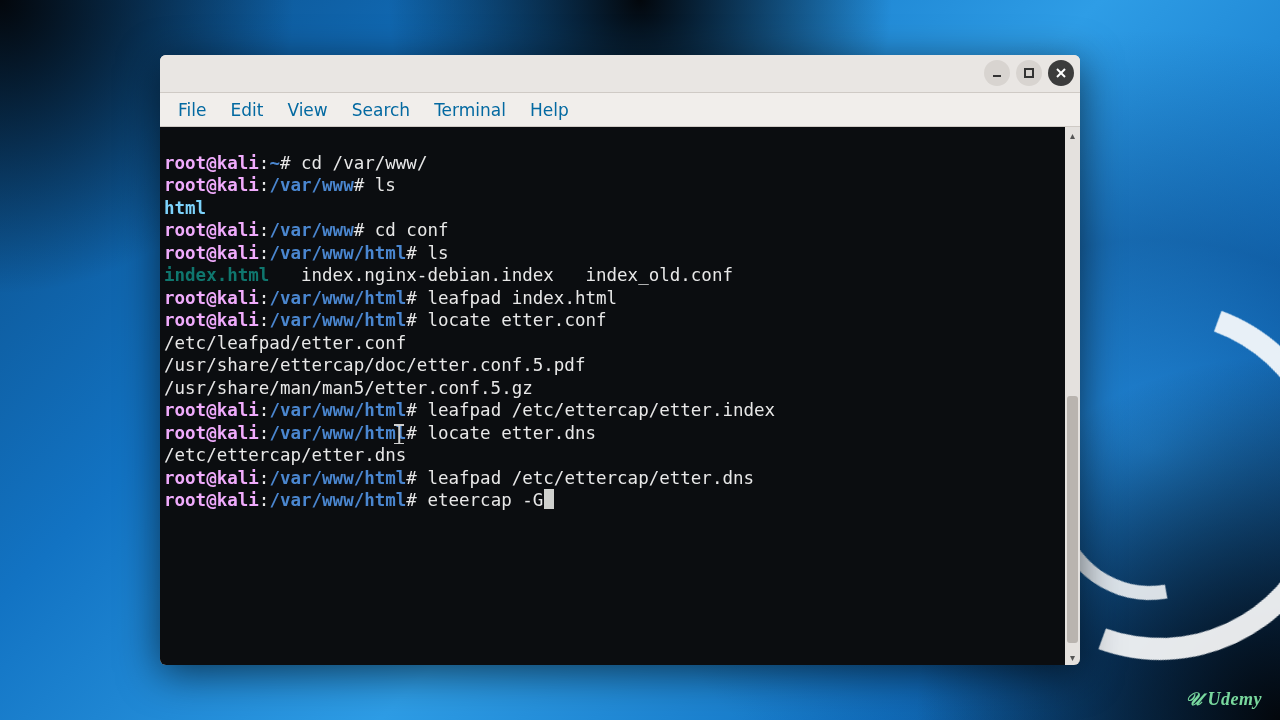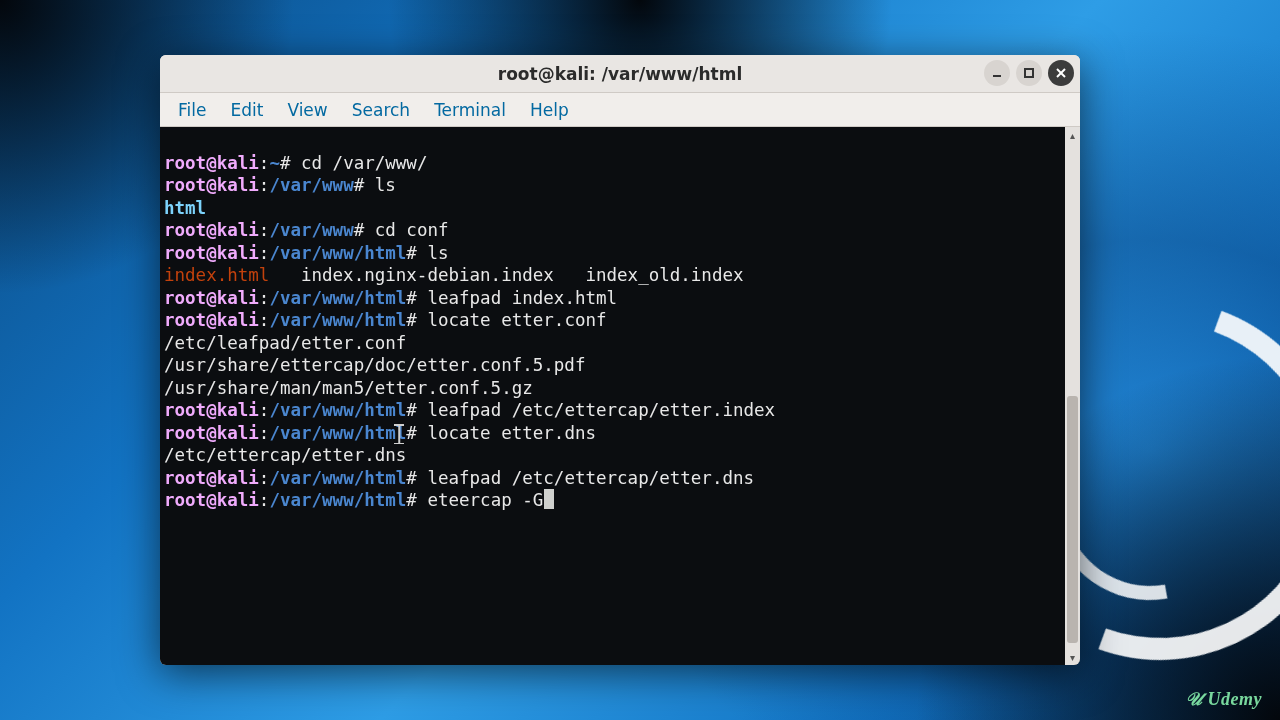--- a/index.html
+++ b/index.html
@@ -148,21 +148,21 @@
   .scroll-thumb {
     position: absolute; left: 2px; right: 2px;
     top: 50%; height: 46%;
     background: #b9b4af;
     border-radius: 3px;
   }
 
   .p-red   { color: #f0abfc; font-weight: 600; }
   .p-blue  { color: #4a86cf; font-weight: 600; }
   .p-white { color: #e8e8e8; }
-  .p-green { color: #c2410c; font-weight: 400; }
+  .p-green { color: #0f766e; font-weight: 700; }
   .p-cyan  { color: #7dd3fc; font-weight: 600; }
 
   .cursor-block {
     display: inline-block;
     width: 10px; height: 20px;
     background: #cfd0cd;
     vertical-align: -3px;
     margin-left: 1px;
   }
 
@@ -182,21 +182,20 @@
 </head>
 <body>
 
 <div class="desktop-bg"></div>
 <div class="swoosh"></div>
 <div class="swoosh inner"></div>
 
 <div class="window">
 
   <div class="titlebar">
-    <div class="title-text">root@kali: /var/www/html</div>
     <div class="window-controls">
       <div class="wc-btn">
         <svg viewBox="0 0 14 14">
             <line x1="3" y1="10" x2="11" y2="10" stroke="#333" stroke-width="2"></line>
           </svg>
       </div>
       <div class="wc-btn">
         <svg viewBox="0 0 14 14">
             <rect x="3" y="3" width="8" height="8" fill="none" stroke="#333" stroke-width="2"></rect>
           </svg>
@@ -219,21 +218,21 @@
     <span class="mi">Help</span>
   </div>
 
   <div class="term-wrap">
     <div class="term" style="position:relative">
 <span class="p-red">root@kali</span><span class="p-white">:</span><span class="p-blue">~</span><span class="p-white"># </span><span class="p-white">cd /var/www/</span>
 <span class="p-red">root@kali</span><span class="p-white">:</span><span class="p-blue">/var/www</span><span class="p-white"># </span><span class="p-white">ls</span>
 <span class="p-cyan">html</span>
 <span class="p-red">root@kali</span><span class="p-white">:</span><span class="p-blue">/var/www</span><span class="p-white"># </span><span class="p-white">cd conf</span>
 <span class="p-red">root@kali</span><span class="p-white">:</span><span class="p-blue">/var/www/html</span><span class="p-white"># </span><span class="p-white">ls</span>
-<span class="p-green">index.html</span><span class="p-white">   </span><span class="p-white">index.nginx-debian.index</span><span class="p-white">   </span><span class="p-white">index_old.index</span>
+<span class="p-green">index.html</span><span class="p-white">   </span><span class="p-white">index.nginx-debian.index</span><span class="p-white">   </span><span class="p-white">index_old.conf</span>
 <span class="p-red">root@kali</span><span class="p-white">:</span><span class="p-blue">/var/www/html</span><span class="p-white"># </span><span class="p-white">leafpad index.html</span>
 <span class="p-red">root@kali</span><span class="p-white">:</span><span class="p-blue">/var/www/html</span><span class="p-white"># </span><span class="p-white">locate etter.conf</span>
 <span class="p-white">/etc/leafpad/etter.conf</span>
 <span class="p-white">/usr/share/ettercap/doc/etter.conf.5.pdf</span>
 <span class="p-white">/usr/share/man/man5/etter.conf.5.gz</span>
 <span class="p-red">root@kali</span><span class="p-white">:</span><span class="p-blue">/var/www/html</span><span class="p-white"># </span><span class="p-white">leafpad /etc/ettercap/etter.index</span>
 <span class="p-red">root@kali</span><span class="p-white">:</span><span class="p-blue">/var/www/html</span><span class="p-white"># </span><span class="p-white">locate etter.dns</span>
 <span class="p-white">/etc/ettercap/etter.dns</span>
 <span class="p-red">root@kali</span><span class="p-white">:</span><span class="p-blue">/var/www/html</span><span class="p-white"># </span><span class="p-white">leafpad /etc/ettercap/etter.dns</span>
 <span class="p-red">root@kali</span><span class="p-white">:</span><span class="p-blue">/var/www/html</span><span class="p-white"># </span><span class="p-white">eteercap -G</span><span class="cursor-block"></span>

